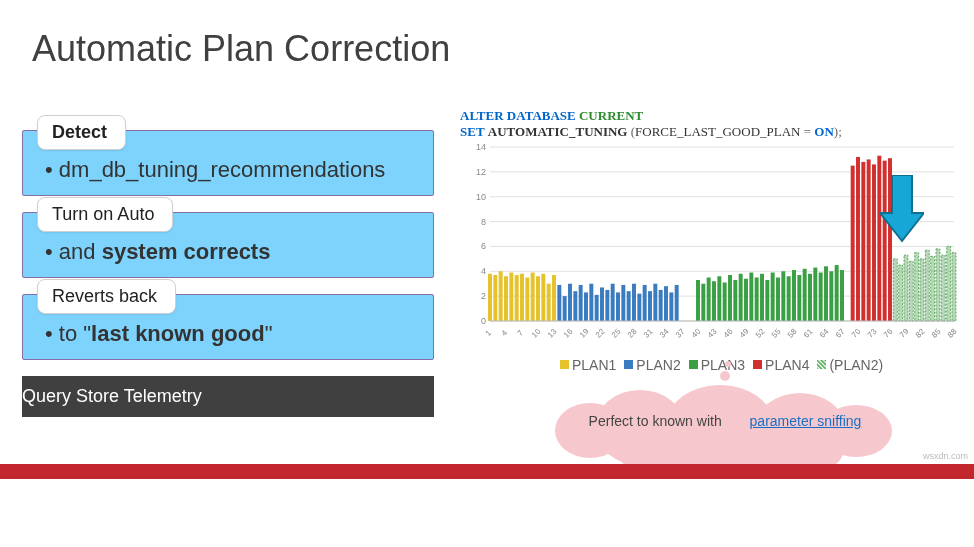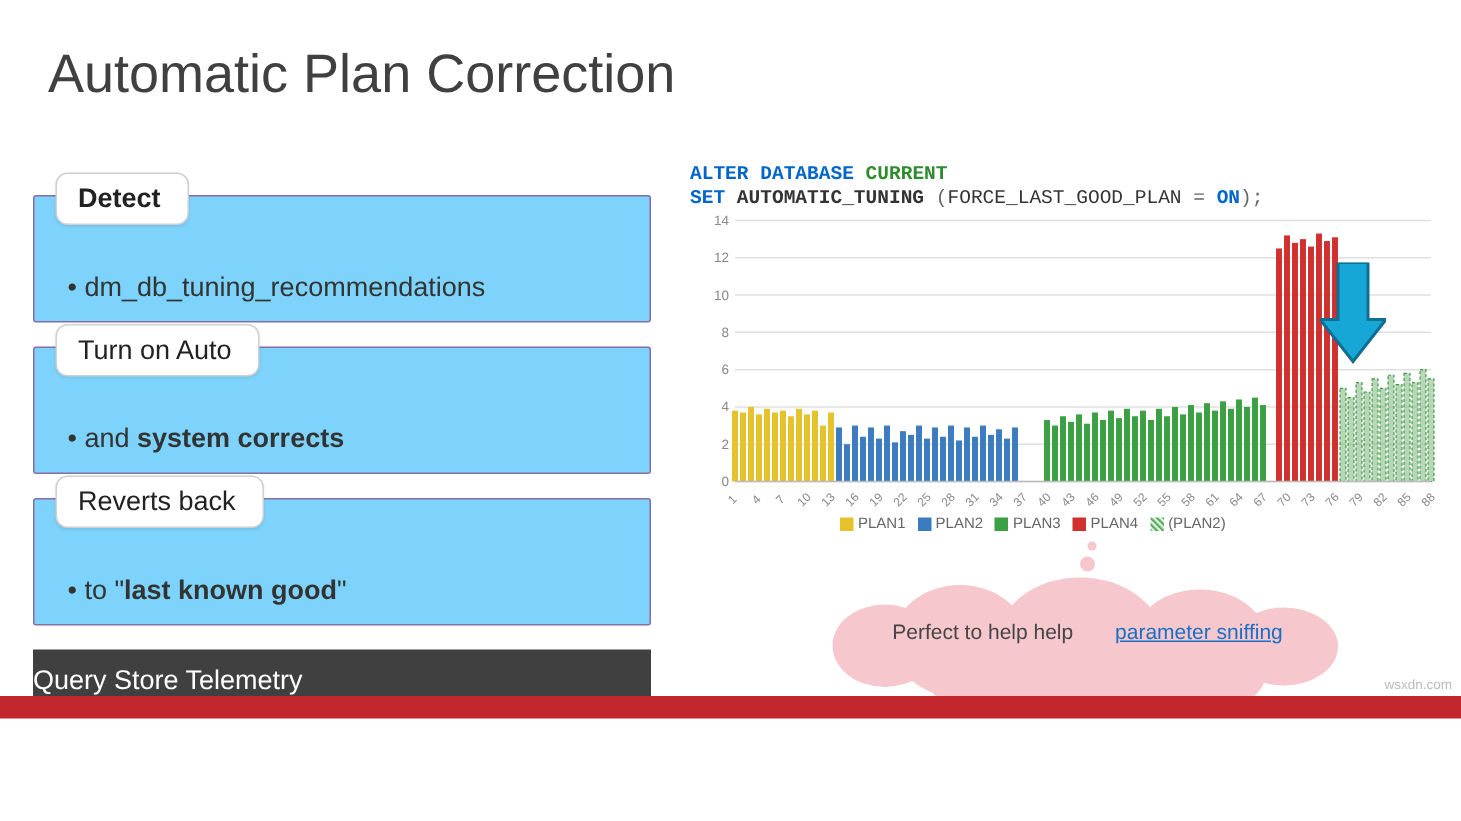--- a/index.html
+++ b/index.html
@@ -3,41 +3,41 @@
 <meta charset="utf-8">
 <style>
   * { box-sizing: border-box; margin: 0; padding: 0; }
   html, body { width: 974px; height: 547px; font-family: "Segoe UI", Arial, sans-serif; background: #fff; overflow: hidden; }
   .slide { width: 974px; height: 479px; position: relative; background:#fff; }
   .title { position:absolute; left:32px; top:28px; font-size:36px; font-weight:300; color:#404040; }
   .left { position:absolute; left:22px; top:130px; width:412px; }
   .card { border:1px solid #886da8; background:#7dd3fc; border-radius:2px; margin-bottom:16px; position:relative; }
   .card-header { position:absolute; top:-16px; left:14px; background:#fff; border:1px solid #d0d0d0; border-radius:8px; padding:6px 18px 6px 14px; font-size:18px; color:#222; box-shadow:0 1px 2px rgba(0,0,0,.08); }
   .card-header.bold { font-weight:700; }
-  .card-body { padding:36px 14px 12px 22px; font-size:18px; color:#333;margin-top:14px; }
+  .card-body { padding:26px 14px 12px 22px; font-size:22px; color:#333; }
   .card-body .bullet::before { content:"• "; }
   .qst { background:#404040; color:#fff; text-align:left; font-size:18px; padding:10px 0; margin-top:4px; }
   .right { position:absolute; left:460px; top:108px; width:500px; }
-  .code { font-family:Liberation Mono, monospace; font-size:13px; line-height:1.25; white-space:pre; }
+  .code { font-family:Liberation Serif, serif; font-size:13px; line-height:1.25; white-space:pre; }
   .kw-blue { color:#0066cc; font-weight:600; }
   .kw-green { color:#2e8c2e; font-weight:600; }
   .op { color:#666; }
   svg { display:block; }
   .cloud-wrap { position:absolute; left:555px; top:385px; width:340px; }
   .cloud { position:relative; height:85px; }
   .cloud .blob { position:absolute; background:#f6c8ce; border-radius:50%; }
   .cloud-text { position:absolute; left:0; right:0; top:28px; text-align:center; font-size:14px; color:#444; }
   .cloud-text a { color:#1a6fc4; text-decoration:underline;padding-left:24px; }
   .cloud-dot1,.cloud-dot2{ position:absolute; background:#f6c8ce; border-radius:50%; }
   .cloud-dot1{ width:10px; height:10px; left:165px; top:-14px;}
   .cloud-dot2{ width:6px; height:6px; left:170px; top:-24px;}
   .bottombar { position:absolute; left:0; bottom:0; width:100%; height:15px; background:#c1272d; }
   .watermark { position:absolute; right:6px; bottom:18px; font-size:9px; color:#bbb; }
   .arrow-wrap { position:absolute; left:880px; top:175px; }
-  .legend { position:absolute; left:560px; top:344px; font-size:10px; color:#666; }
+  .legend { position:absolute; left:560px; top:356px; font-size:14px; color:#666; }
   .legend span { display:inline-flex; align-items:center; margin-right:8px;}
   .sw { width:9px; height:9px; display:inline-block; margin-right:3px; }
 </style>
 </head>
 <body>
 
 <div class="slide">
   <div class="title">Automatic Plan Correction</div>
 
   <div class="left">
@@ -207,20 +207,20 @@
     <div class="cloud-dot2"></div>
       <div class="cloud-dot1"></div>
     <div class="cloud">
       <div class="blob" style="left:0;top:18px;width:70px;height:55px"></div>
       <div class="blob" style="left:40px;top:5px;width:90px;height:75px"></div>
       <div class="blob" style="left:110px;top:0;width:110px;height:85px"></div>
       <div class="blob" style="left:200px;top:8px;width:90px;height:70px"></div>
       <div class="blob" style="left:265px;top:20px;width:72px;height:52px"></div>
       <div class="blob" style="left:60px;top:35px;width:230px;height:50px;border-radius:30px"></div>
       <div class="cloud-text">
-        <span>Perfect to help help </span><a href="#">parameter sniffing</a>
+        <span>Perfect to known with </span><a href="#">parameter sniffing</a>
       </div>
     </div>
   </div>
 
   <div class="watermark">wsxdn.com</div>
   <div class="bottombar"></div>
 </div>
 
 </body></html>

